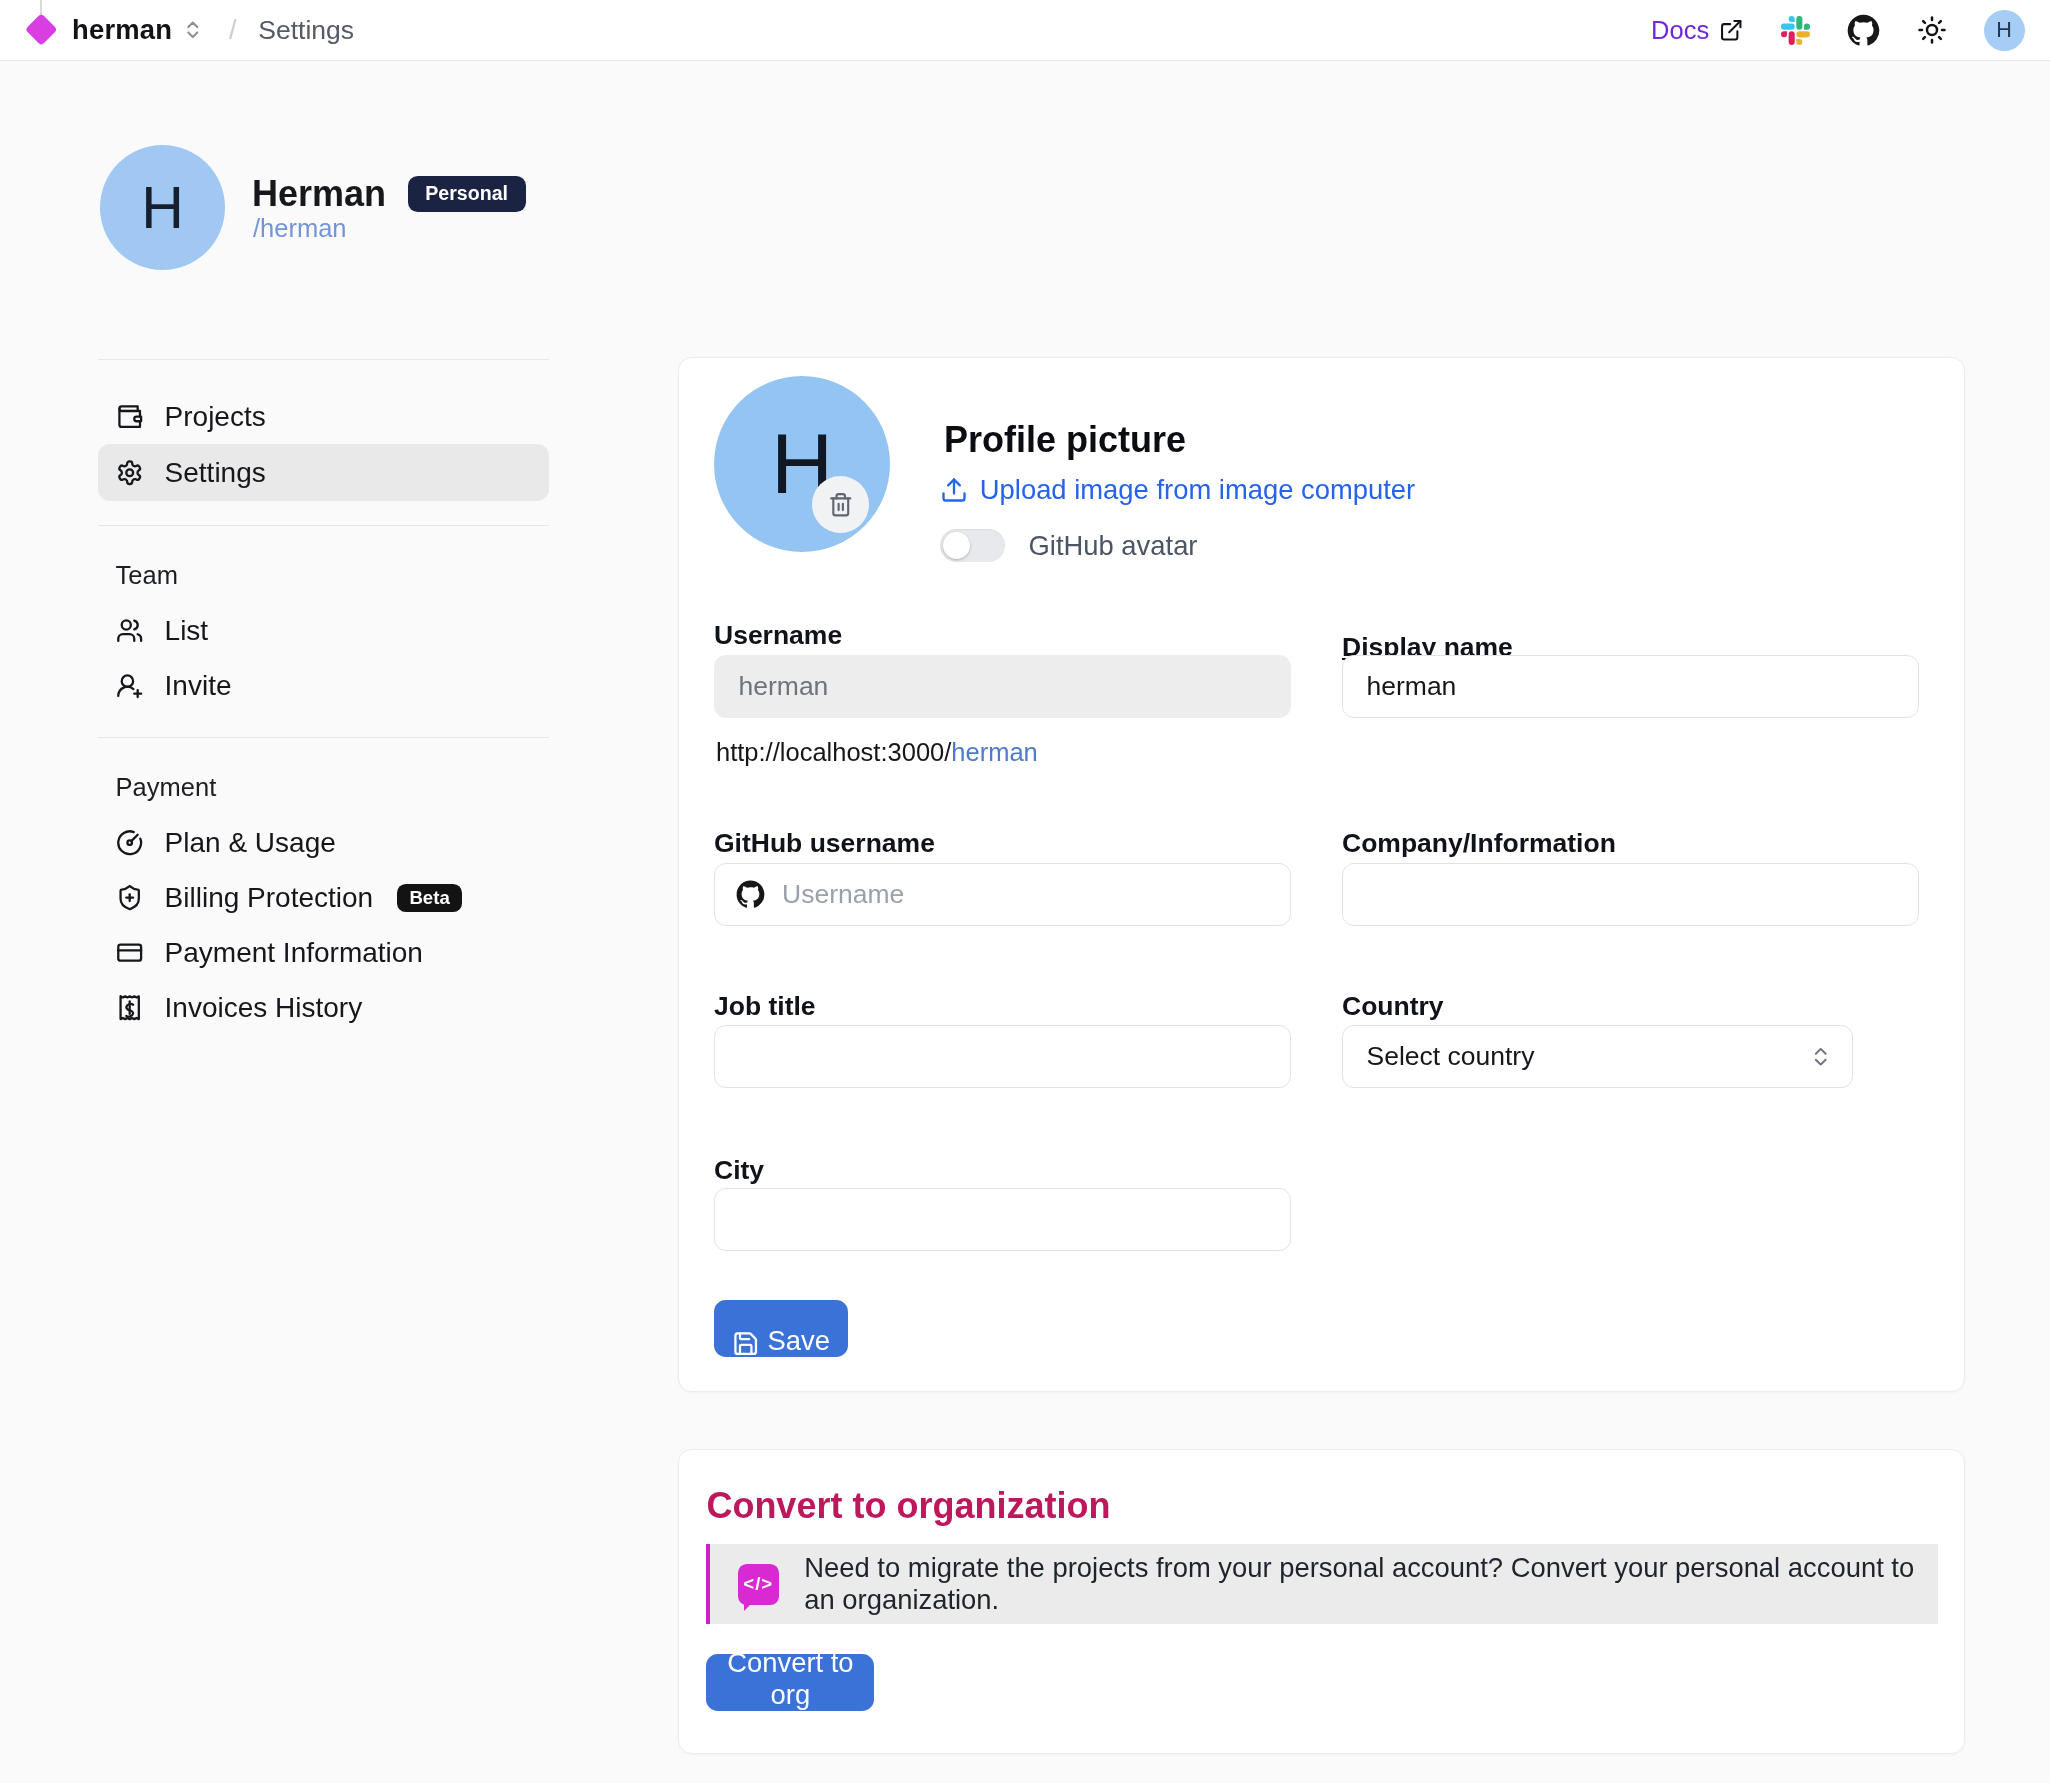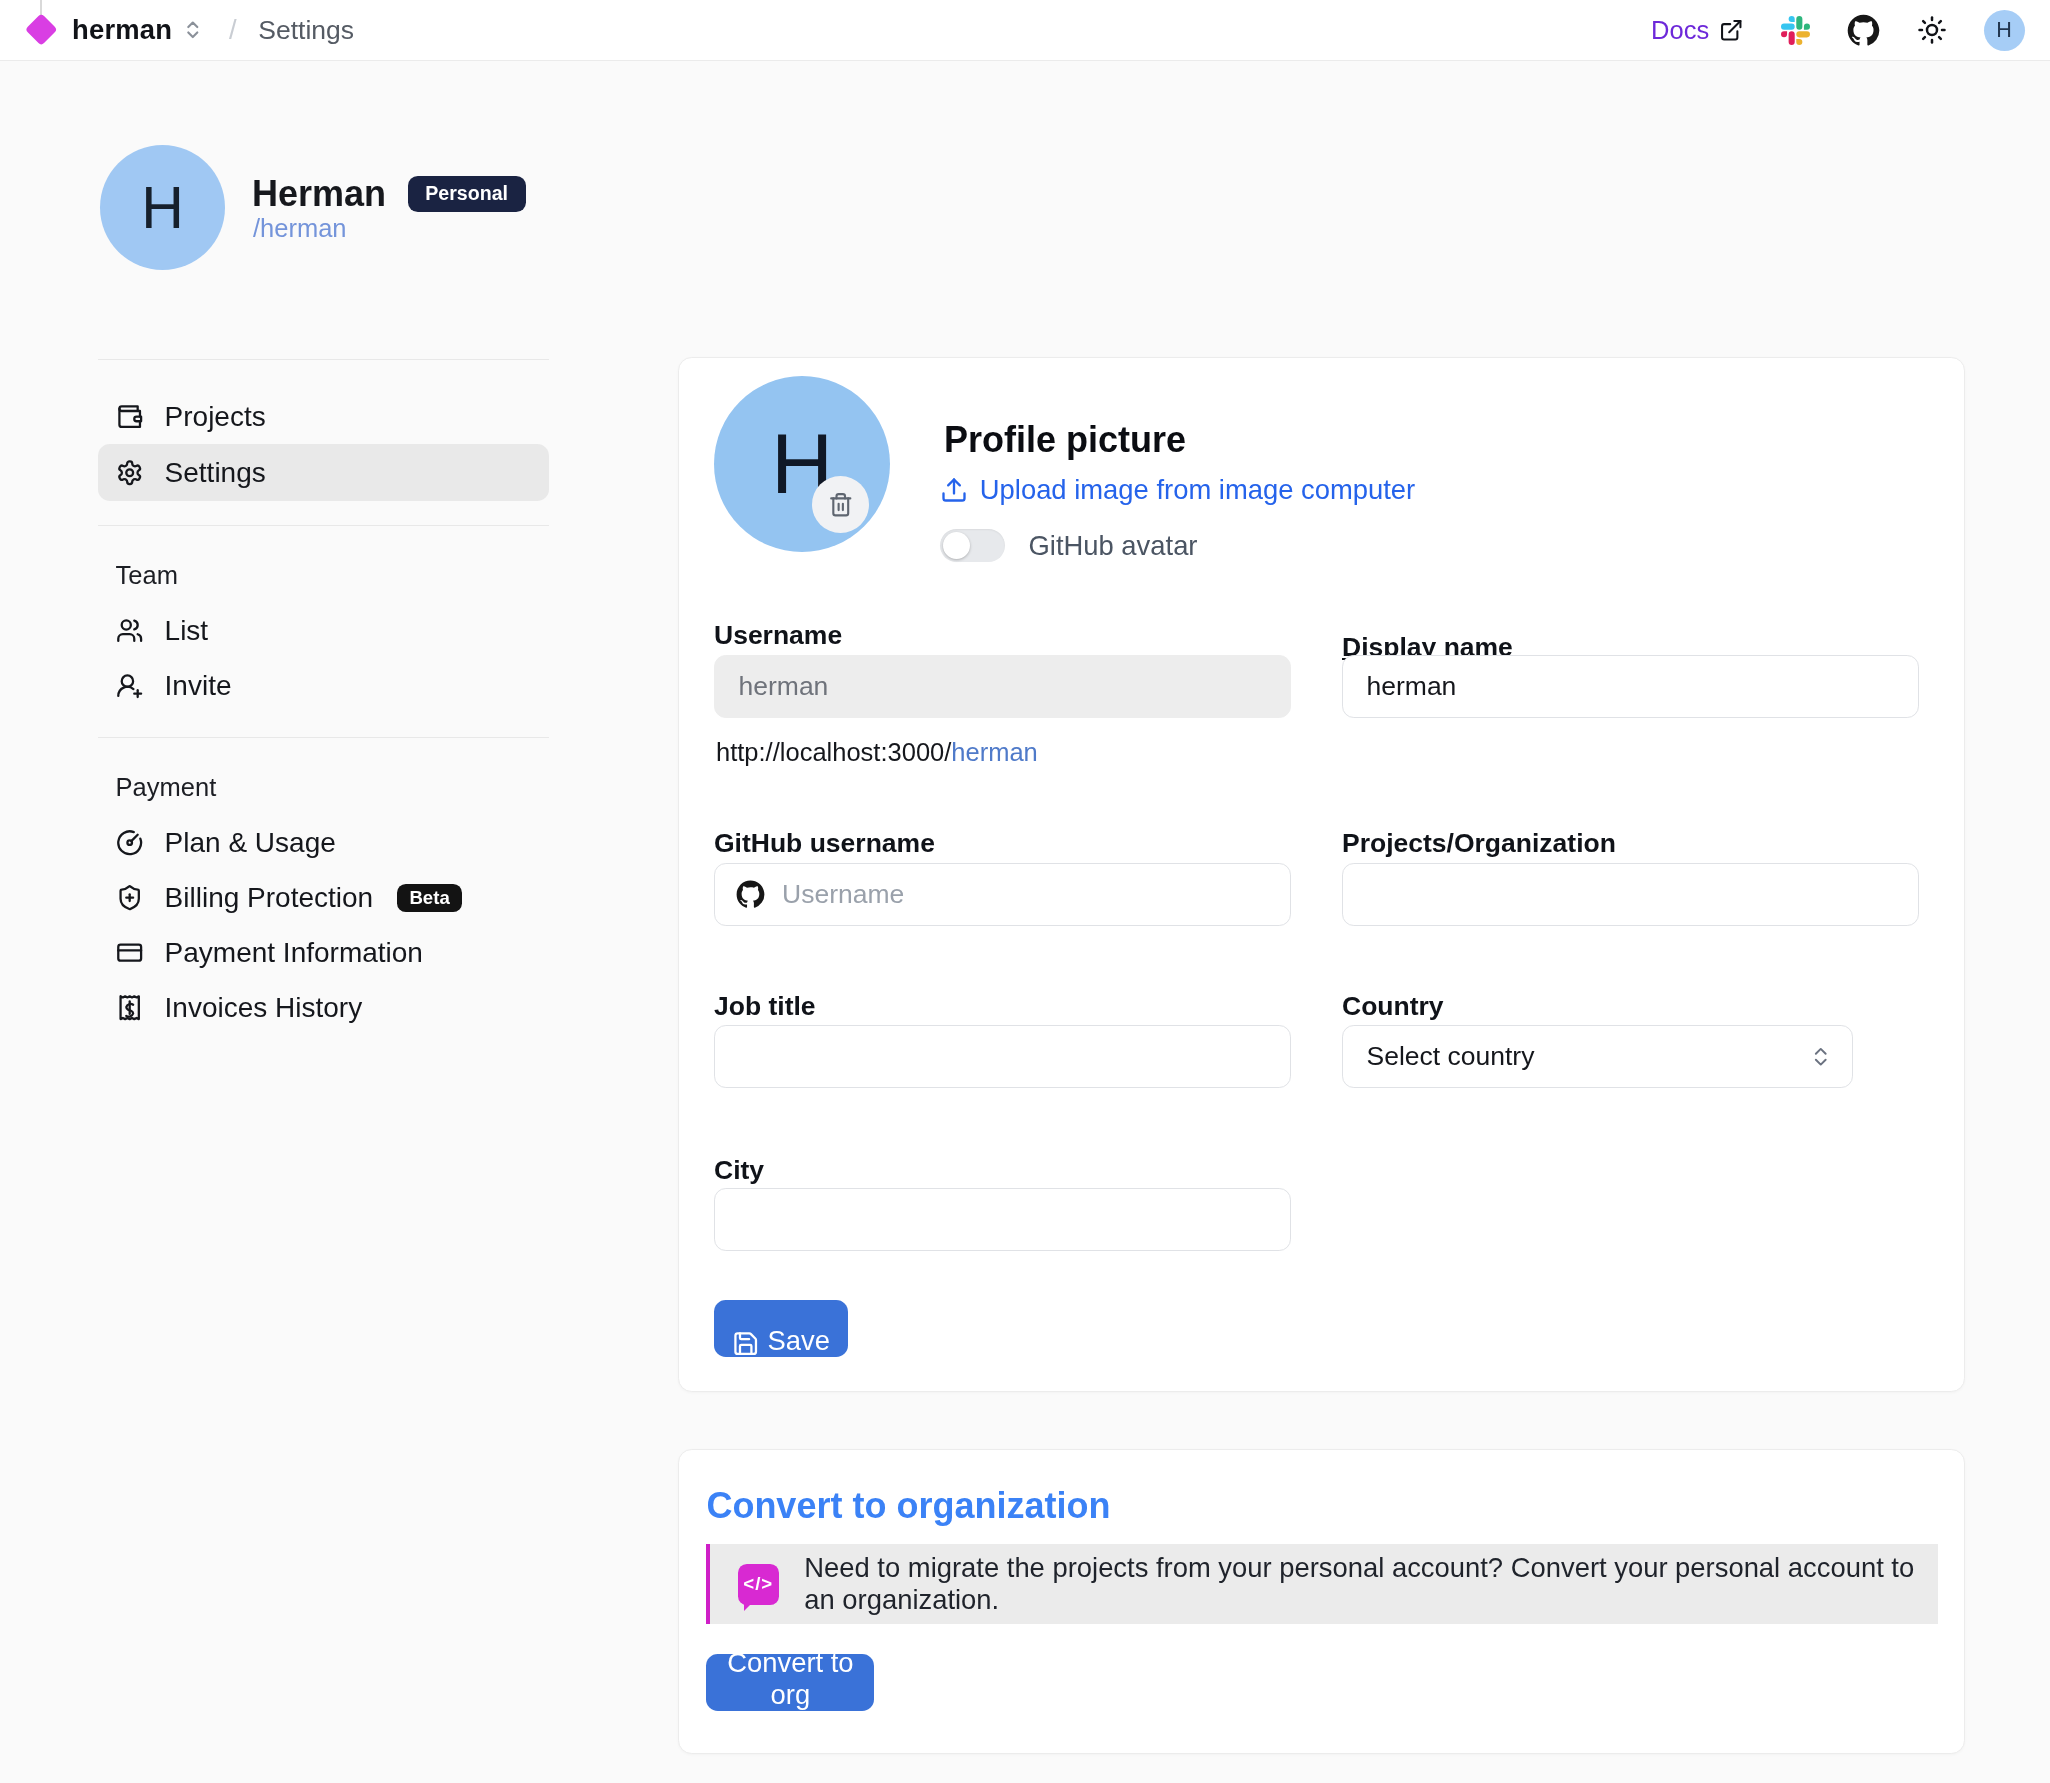--- a/index.html
+++ b/index.html
@@ -85,21 +85,21 @@
   .url-line a { color:#4f7ac9; text-decoration:none; cursor:pointer; }
   .select { position:absolute; width:511px; height:63px; border:1px solid #e0e2e6; border-radius:11.8px;
             background:#fff; display:flex; align-items:center; justify-content:space-between;
             padding:0 19.6px 0 23.5px; font-size:26.5px; color:#15171c; cursor:pointer; }
   .btn-blue { background:#3a72d8; color:#ffffff; border:none; border-radius:11.8px; font-size:27.4px; font-weight:500;
               display:flex; align-items:flex-end; justify-content:center; gap:8px; cursor:pointer;
               font-family:"Liberation Sans", sans-serif; }
   .save-btn { position:absolute; left:35px; top:942px; width:134px; height:57px; }
 
   
-  .cv-title { position:absolute; left:27.4px; top:35px; font-size:36px; font-weight:700; color:#3b82f6; }
+  .cv-title { position:absolute; left:27.4px; top:35px; font-size:36px; font-weight:700; color:#be185d; }
   .callout { position:absolute; left:27.4px; top:94px; width:1232px; height:80px; background:#ebebeb;
              border-left:4.9px solid #cf1fc7; display:flex; align-items:center; gap:25.5px; padding-left:27.4px; }
   .code-chip { position:relative; width:41px; height:41px; background:#d829d2; border-radius:8.8px; color:#fff;
                font-size:18.6px; font-weight:700; display:flex; align-items:center; justify-content:center;
                letter-spacing:1px; flex:0 0 auto; }
   .code-chip::after { content:""; position:absolute; left:5.9px; bottom:-6.9px; width:0; height:0;
                       border-left:9.8px solid #d829d2; border-bottom:9.8px solid transparent; }
   .callout-text { font-size:27.4px; color:#1f232b; }
   .convert-btn { position:absolute; left:27.4px; top:204px; width:168px; height:57px; }
 
@@ -295,21 +295,21 @@
 
     <div class="url-line"><span>http://localhost:3000/</span><a>herman</a></div>
 
     <label class="f-label c1" style="top:470px;">GitHub username</label>
     <div class="gh-wrap c1" style="position:absolute; top:505px;">
       <svg width="29" height="29" viewBox="0 0 24 24">
           <path fill="#171717" d="M12 .5C5.65.5.5 5.65.5 12c0 5.08 3.29 9.39 7.86 10.91.58.11.79-.25.79-.56 0-.27-.01-1.17-.02-2.12-3.2.7-3.88-1.36-3.88-1.36-.52-1.33-1.28-1.68-1.28-1.68-1.04-.71.08-.7.08-.7 1.15.08 1.76 1.18 1.76 1.18 1.03 1.76 2.7 1.25 3.35.96.1-.75.4-1.25.72-1.54-2.55-.29-5.24-1.28-5.24-5.68 0-1.26.45-2.28 1.18-3.09-.12-.29-.51-1.46.11-3.05 0 0 .96-.31 3.16 1.18a10.9 10.9 0 0 1 2.88-.39c.98 0 1.96.13 2.88.39 2.2-1.49 3.16-1.18 3.16-1.18.62 1.59.23 2.76.11 3.05.73.81 1.18 1.83 1.18 3.09 0 4.41-2.69 5.38-5.25 5.67.41.35.77 1.05.77 2.12 0 1.53-.01 2.76-.01 3.14 0 .31.21.67.8.56A11.52 11.52 0 0 0 23.5 12C23.5 5.65 18.35.5 12 .5Z"></path>
         </svg>
       <input class="f-input" placeholder="Username" style="">
     </div>
-    <label class="f-label c2" style="top:470px;">Projects/Organization</label>
+    <label class="f-label c2" style="top:470px;">Company/Information</label>
     <input class="f-input c2" style="top: 505px;" value="">
 
     <label class="f-label c1" style="top:633px;">Job title</label>
     <input class="f-input c1" style="top: 667px;" value="">
     <label class="f-label c2" style="top:633px;">Country</label>
     <div class="select c2" style="top:667px;">
       <span>Select country</span>
       <svg width="23.5" height="23.5" viewBox="0 0 24 24" fill="none" stroke="#6b7280" stroke-width="2" stroke-linecap="round" stroke-linejoin="round">
           <path d="m7 15 5 5 5-5"></path>
           <path d="m7 9 5-5 5 5"></path>

